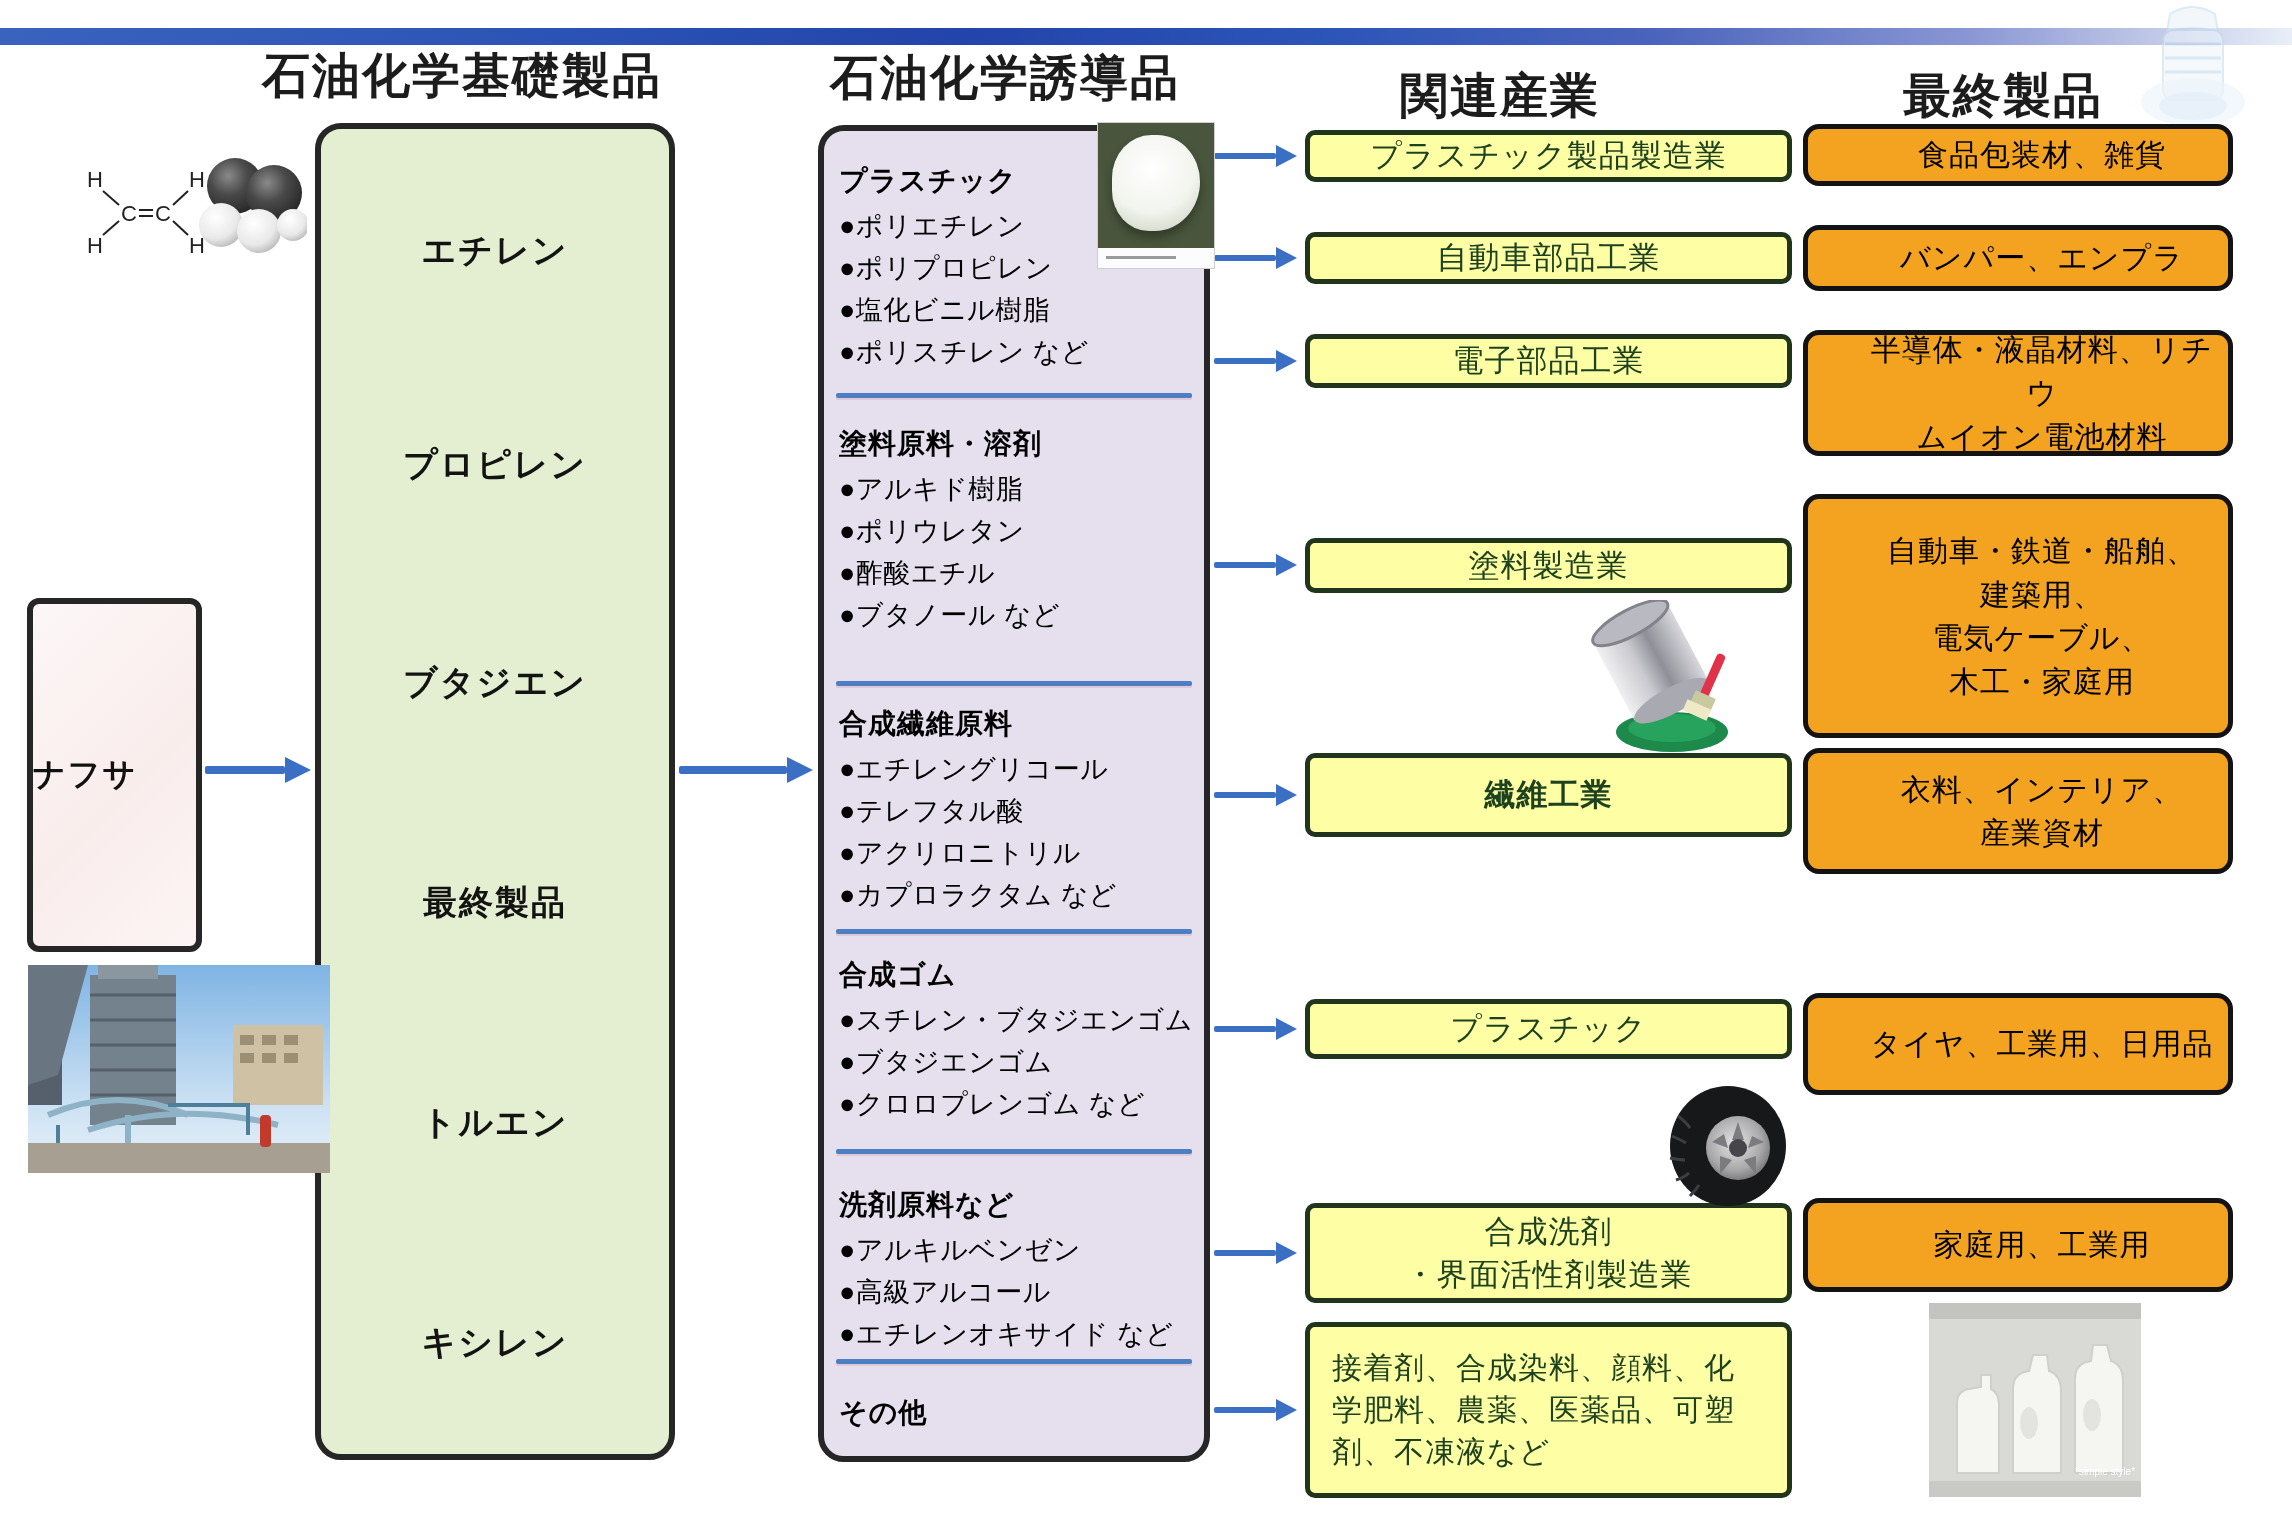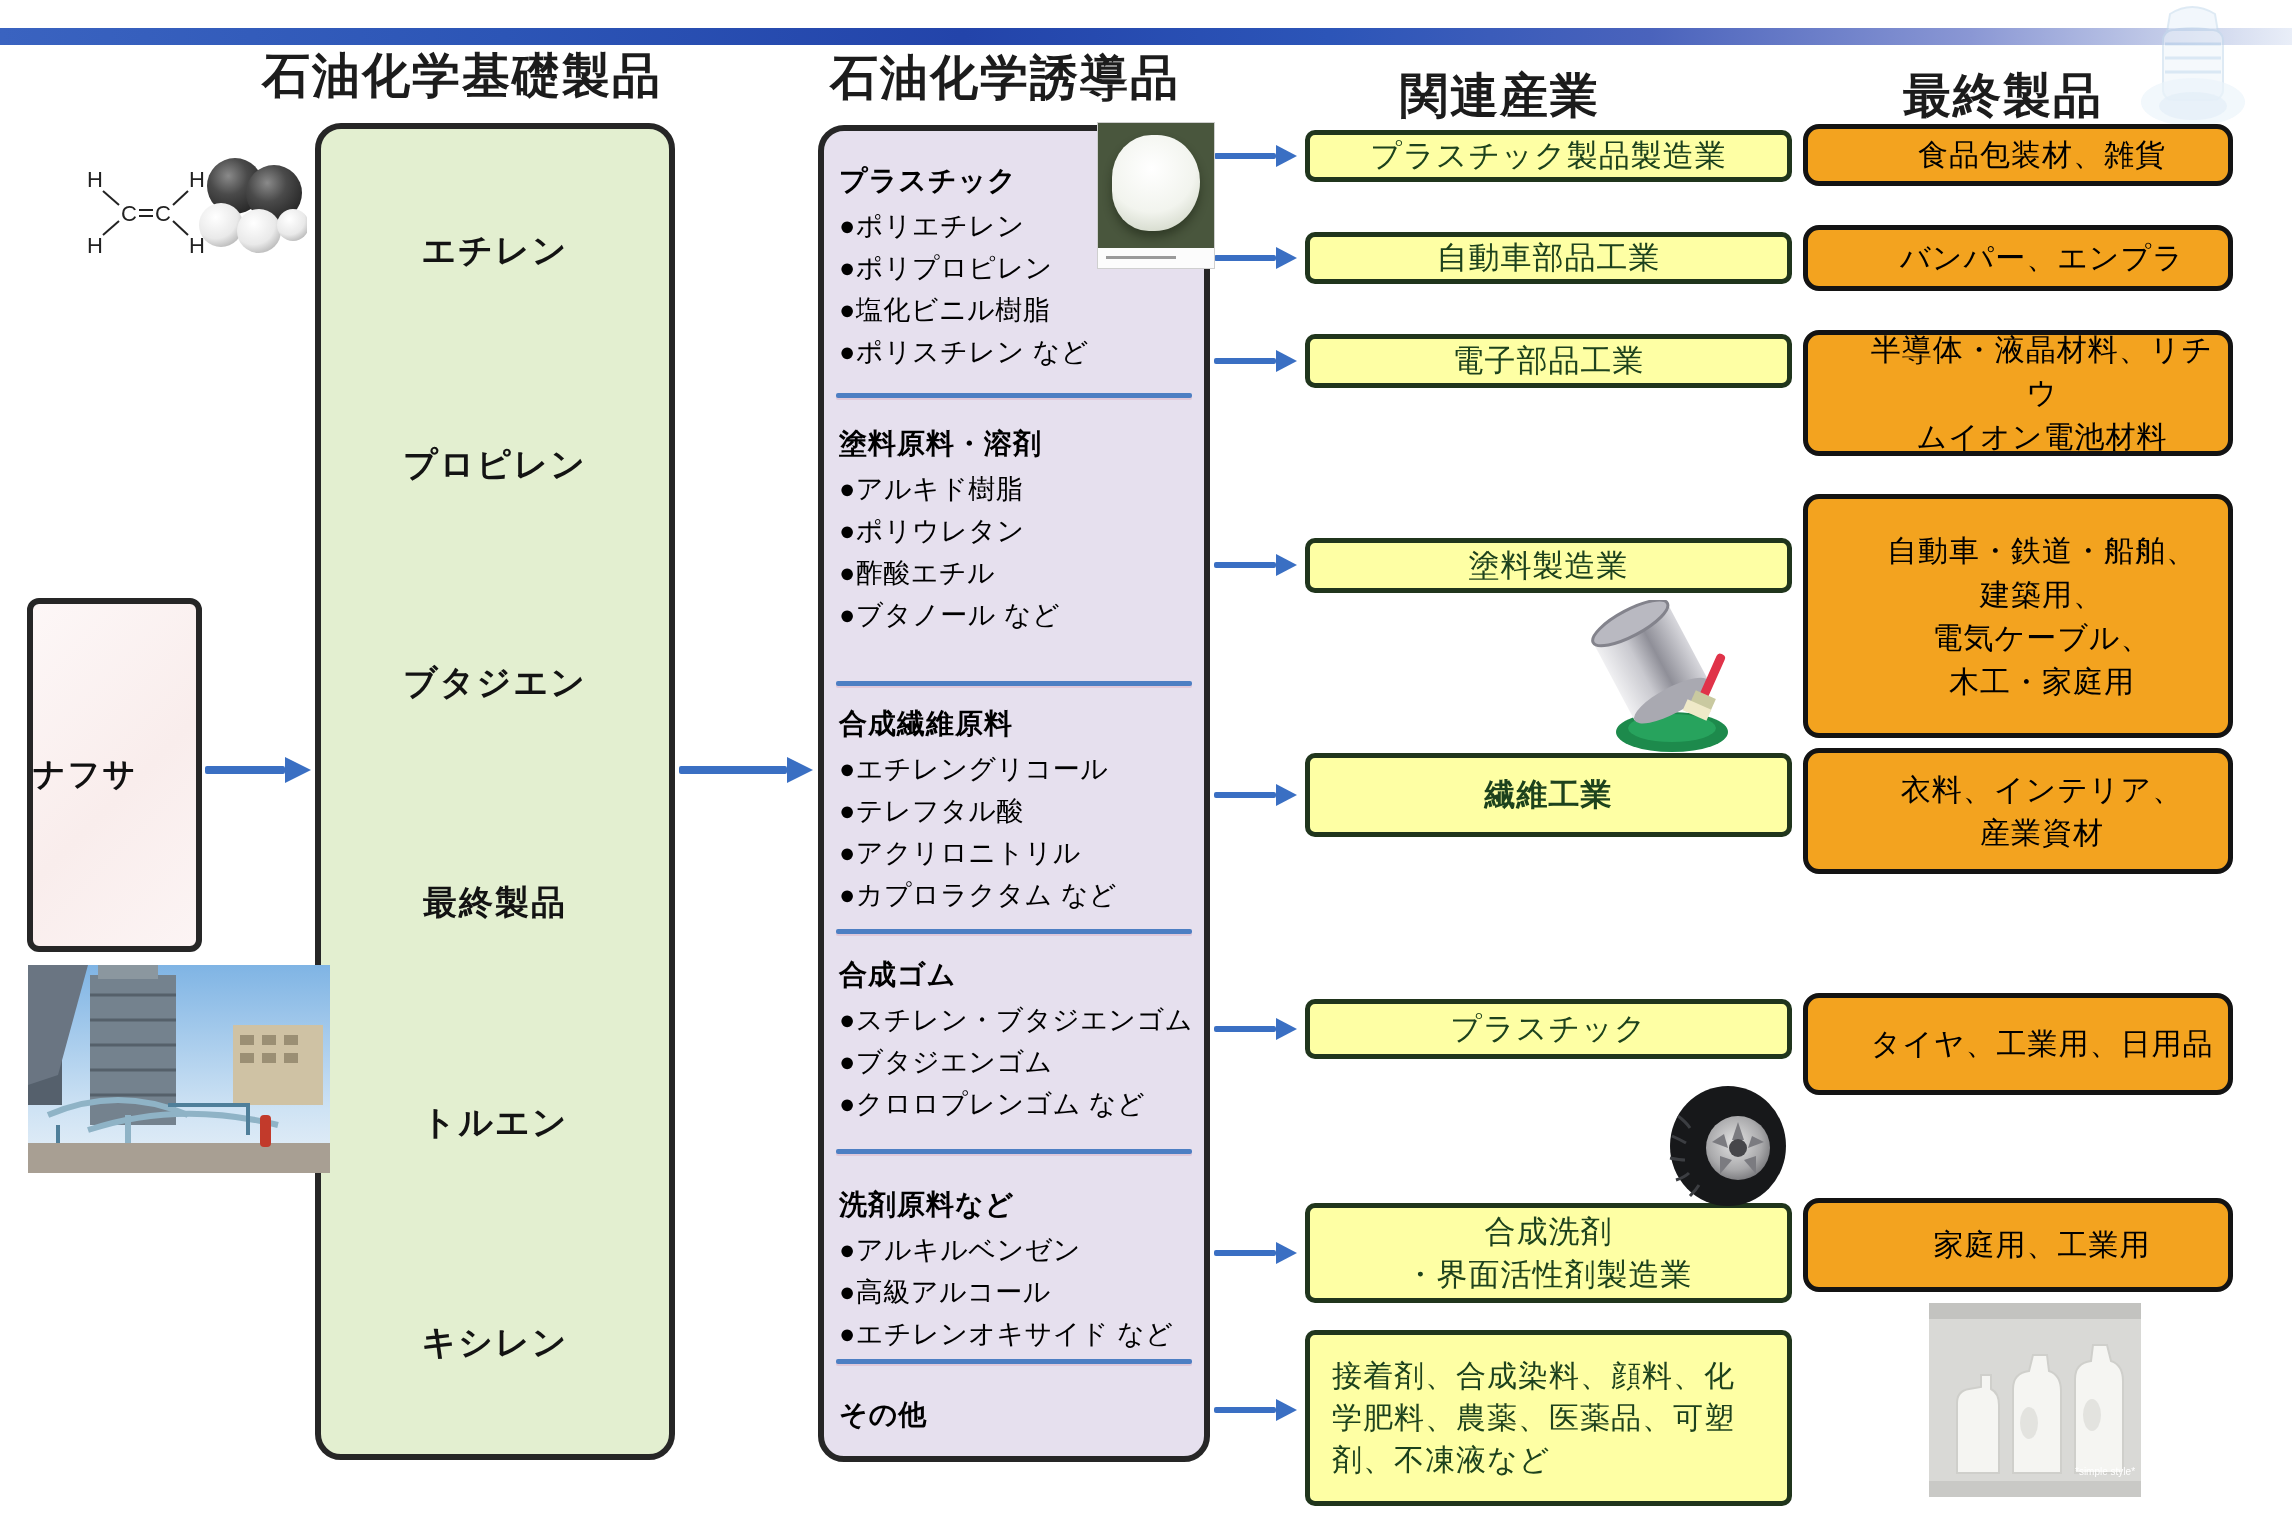--- a/index.html
+++ b/index.html
@@ -35,21 +35,21 @@
   .divider{position:absolute;left:12px;width:356px;height:5px;background:#4d7fc3;border-radius:2px;box-shadow:0 2px 0 rgba(216,180,200,0.55);}
 
   
   .ybox{position:absolute;left:1305px;width:487px;box-sizing:border-box;background:#feffa4;
     border:5px solid #20351c;border-radius:10px;display:flex;align-items:center;justify-content:center;
     font-size:31px;font-weight:500;color:#1d421d;text-align:center;line-height:1.4;letter-spacing:1px;}
   .obox{position:absolute;left:1803px;width:430px;box-sizing:border-box;background:#f3a31f;
     border:5px solid #131313;border-radius:16px;display:flex;align-items:center;justify-content:center;
     font-size:30px;font-weight:500;color:#000;text-align:center;line-height:1.45;letter-spacing:1px;padding-left:48px;}
   .multi{white-space:pre-line;}
-  .left-align{justify-content:flex-start;text-align:left;padding:15px 22px;margin-top:8px;}
+  .left-align{justify-content:flex-start;text-align:left;padding:15px 22px;}
 
   
   .arrow{position:absolute;background:#3a6fc3;border-radius:2px;}
   .arrow::after{content:"";position:absolute;left:100%;top:50%;transform:translateY(-50%);
     border-top:13px solid transparent;border-bottom:13px solid transparent;border-left:26px solid #3a6fc3;}
   .arrow-lg{height:8px;}
   .arrow-sm{height:6px;}
   .arrow-sm::after{border-top-width:11px;border-bottom-width:11px;border-left-width:21px;}
 
   
@@ -179,21 +179,21 @@
     <div class="divider" style="top:1018px;"></div>
 
     <div class="sec" style="top:1056px;">
       <div class="sec-h">洗剤原料など</div>
       <div class="sec-item">●アルキルベンゼン</div>
       <div class="sec-item">●高級アルコール</div>
       <div class="sec-item">●エチレンオキサイド など</div>
     </div>
     <div class="divider" style="top:1228px;"></div>
 
-    <div class="sec" style="top:1266px;">
+    <div class="sec" style="top:1266px;font-family:Liberation Mono, monospace;">
       <div class="sec-h">その他</div>
     </div>
   </div>
 
   <div class="photo pellets">
     <div class="pellets-img">
       <div class="pellets-blob"></div>
     </div>
     <div class="pellets-cap"></div>
   </div>

